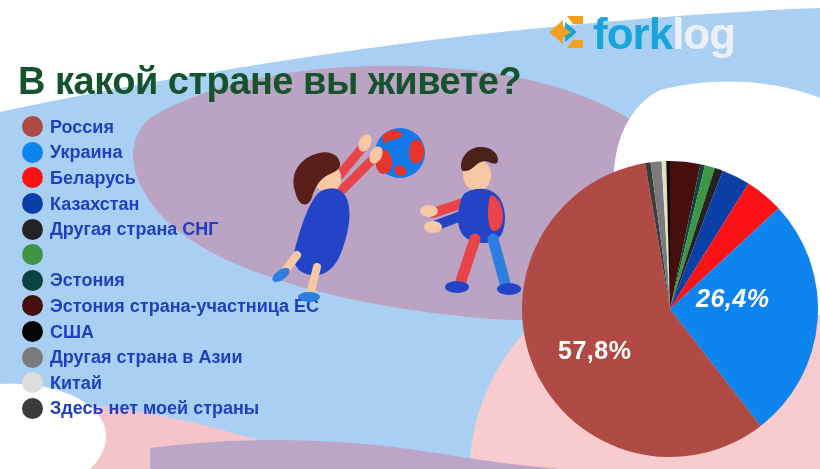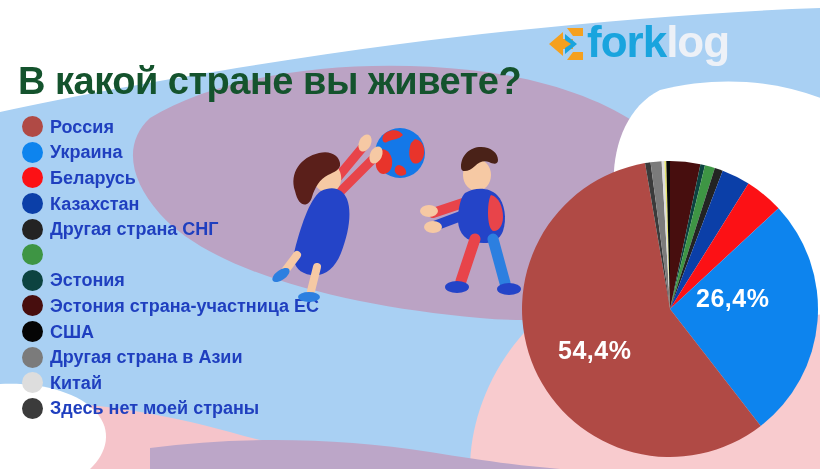--- a/index.html
+++ b/index.html
@@ -4,21 +4,21 @@
 <style>
   html,body{margin:0;padding:0;}
   body{width:820px;height:469px;overflow:hidden;font-family:"Liberation Sans","DejaVu Sans",sans-serif;background:#ffffff;}
   #stage{position:relative;width:820px;height:469px;overflow:hidden;background:#ffffff;}
 
   
   .bg-layer{position:absolute;inset:0;overflow:hidden;}
   .bg-svg{position:absolute;left:0;top:0;width:820px;height:469px;}
 
   
-  #logo{position:absolute;left:543px;top:12px;width:268px;height:52px;display:flex;align-items:flex-end;}
+  #logo{position:absolute;left:543px;top:12px;width:268px;height:52px;display:flex;align-items:flex-start;gap:6px;}
   #logo .mark{width:44px;height:40px;flex:none;}
   #logo .wordmark{font-size:44px;font-weight:700;letter-spacing:-1px;line-height:1;display:flex;}
   #logo .w-fork{color:#19A4DE;}
   #logo .w-log{color:#EDF1F7;}
 
   
   #title{position:absolute;left:18px;top:62px;width:680px;font-size:38px;font-weight:700;color:#14532d;letter-spacing:-0.5px;line-height:1.05;white-space:nowrap;}
 
   
   #legend{position:absolute;left:22px;top:114px;width:430px;}
@@ -27,21 +27,21 @@
   .legend-label{font-size:18px;font-weight:600;color:#1F3FBF;line-height:1;white-space:nowrap;}
 
   
   #illus{position:absolute;left:255px;top:105px;width:290px;height:210px;}
 
   
   #pie-wrap{position:absolute;left:519px;top:158px;width:302px;height:302px;}
   #pie-svg{width:302px;height:302px;display:block;}
   .pie-label{position:absolute;color:#ffffff;font-size:25px;font-weight:600;letter-spacing:0.5px;white-space:nowrap;}
   #pie-label-0{left:39px;top:178px;}
-  #pie-label-1{left:177px;top:126px;}
+  #pie-label-1{left:177px;top:126px;font-style:italic;}
 </style>
 </head>
 <body>
 
 <div id="stage">
 
   <div class="bg-layer">
     <svg class="bg-svg" viewBox="0 0 820 469" preserveAspectRatio="none">
       <rect x="0" y="0" width="820" height="469" fill="#FFFFFF"></rect>
 
@@ -188,17 +188,17 @@
         <path d="M 151 151 L 203.75 12.72 A 148 148 0 0 1 229.52 25.54 Z" fill="#0B3FA8"></path>
         <path d="M 151 151 L 229.52 25.54 A 148 148 0 0 1 259.52 50.37 Z" fill="#FC1115"></path>
         <path d="M 151 151 L 259.52 50.37 A 148 148 0 0 1 241.71 267.94 Z" fill="#0D84EE"></path>
         <path d="M 151 151 L 241.71 267.94 A 148 148 0 1 1 126.01 5.12 Z" fill="#B04A45"></path>
         <path d="M 151 151 L 126.01 5.12 A 148 148 0 0 1 131.53 4.29 Z" fill="#3B3B3B"></path>
         <path d="M 151 151 L 131.53 4.29 A 148 148 0 0 1 142.64 3.24 Z" fill="#7B7B7B"></path>
         <path d="M 151 151 L 142.64 3.24 A 148 148 0 0 1 145.42 3.11 Z" fill="#DDDDDD"></path>
         <path d="M 151 151 L 145.42 3.11 A 148 148 0 0 1 147.28 3.05 Z" fill="#E2E26A"></path>
         <path d="M 151 151 L 147.28 3.05 A 148 148 0 0 1 151.00 3.00 Z" fill="#050505"></path>
       </svg>
-    <div class="pie-label" id="pie-label-0">54,4%</div>
+    <div class="pie-label" id="pie-label-0">57,8%</div>
     <div class="pie-label" id="pie-label-1">26,4%</div>
   </div>
 
 </div>
 
 </body></html>

